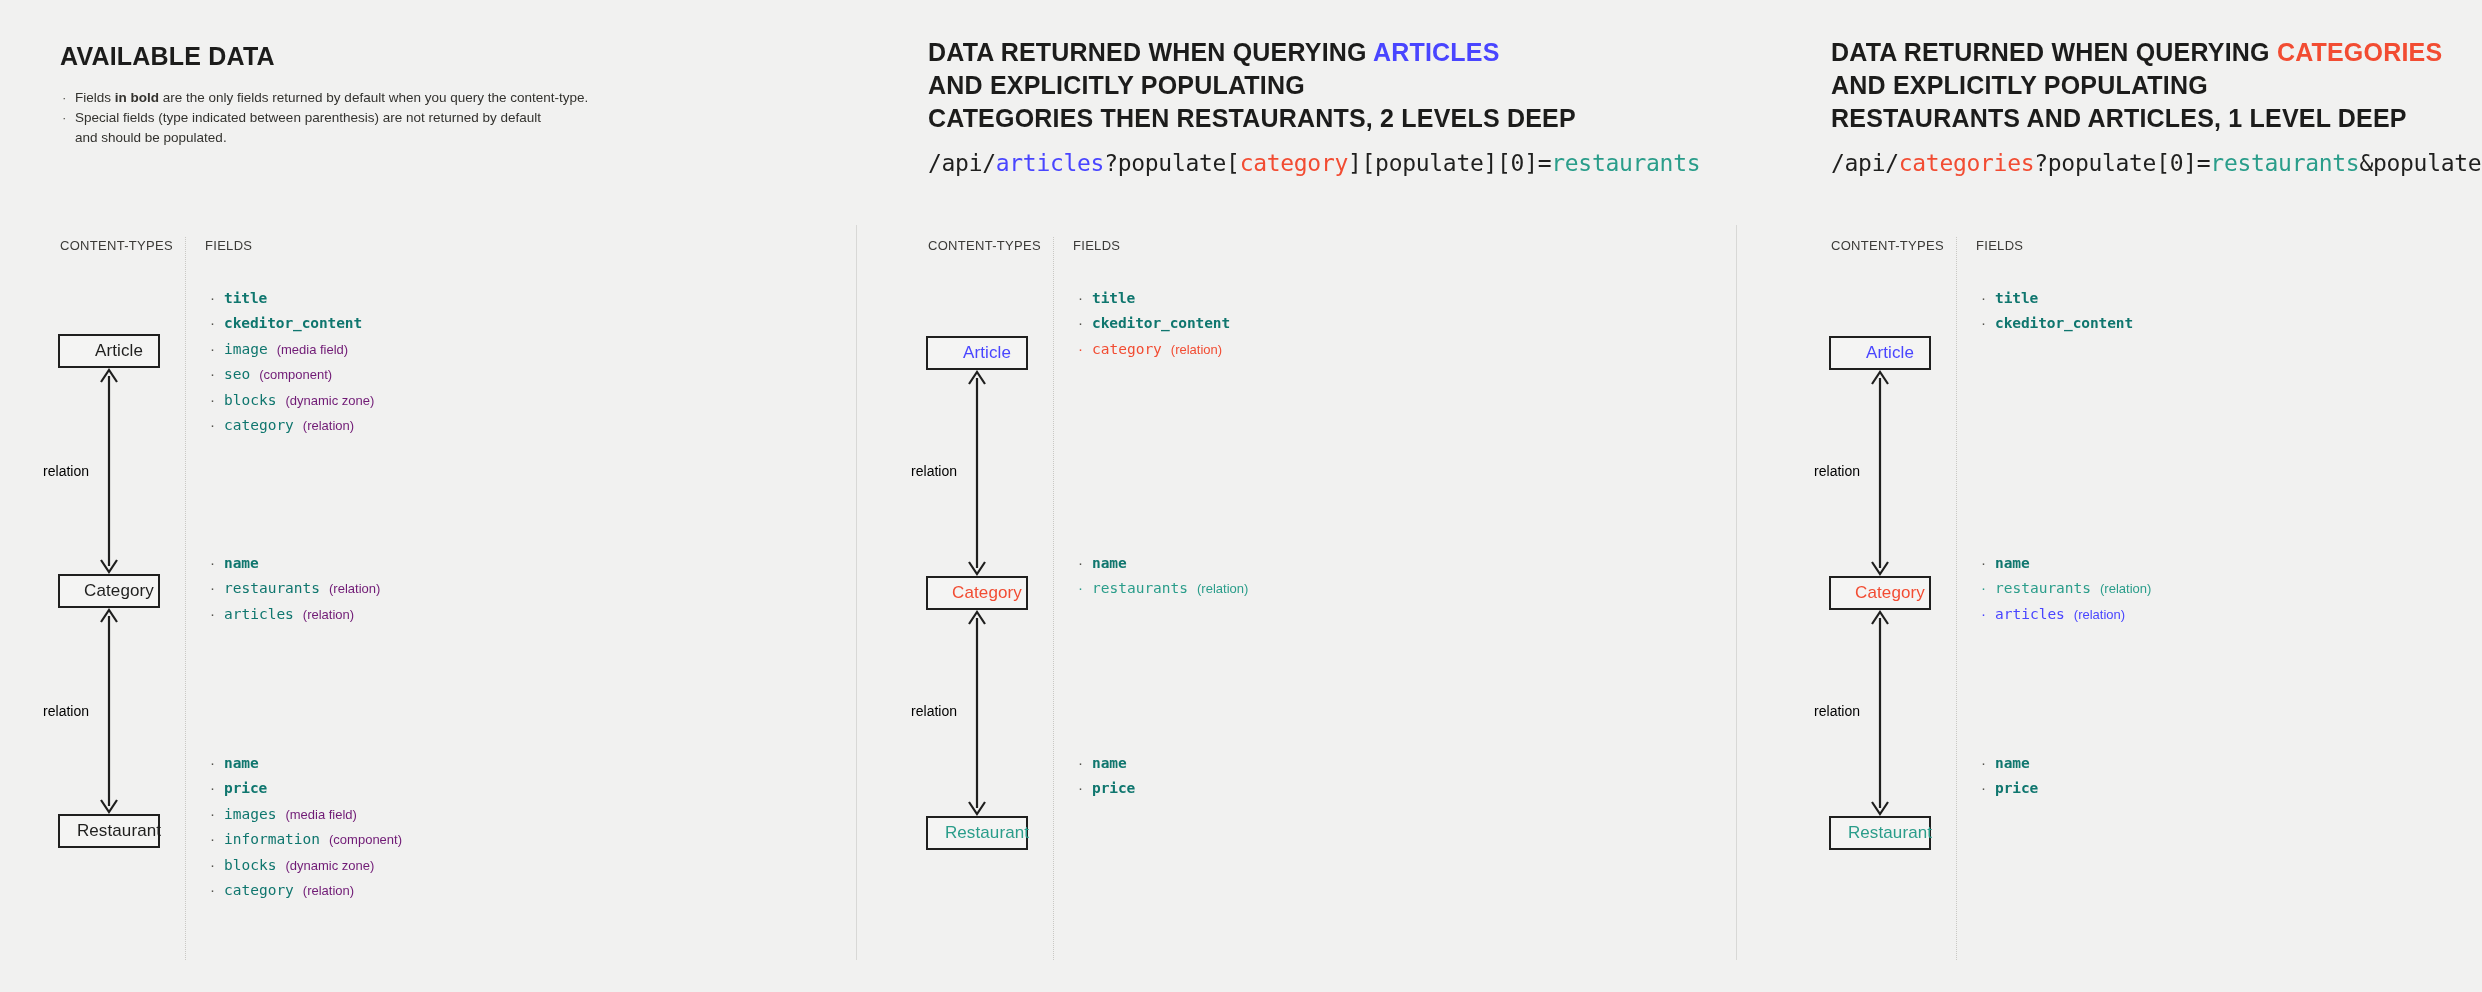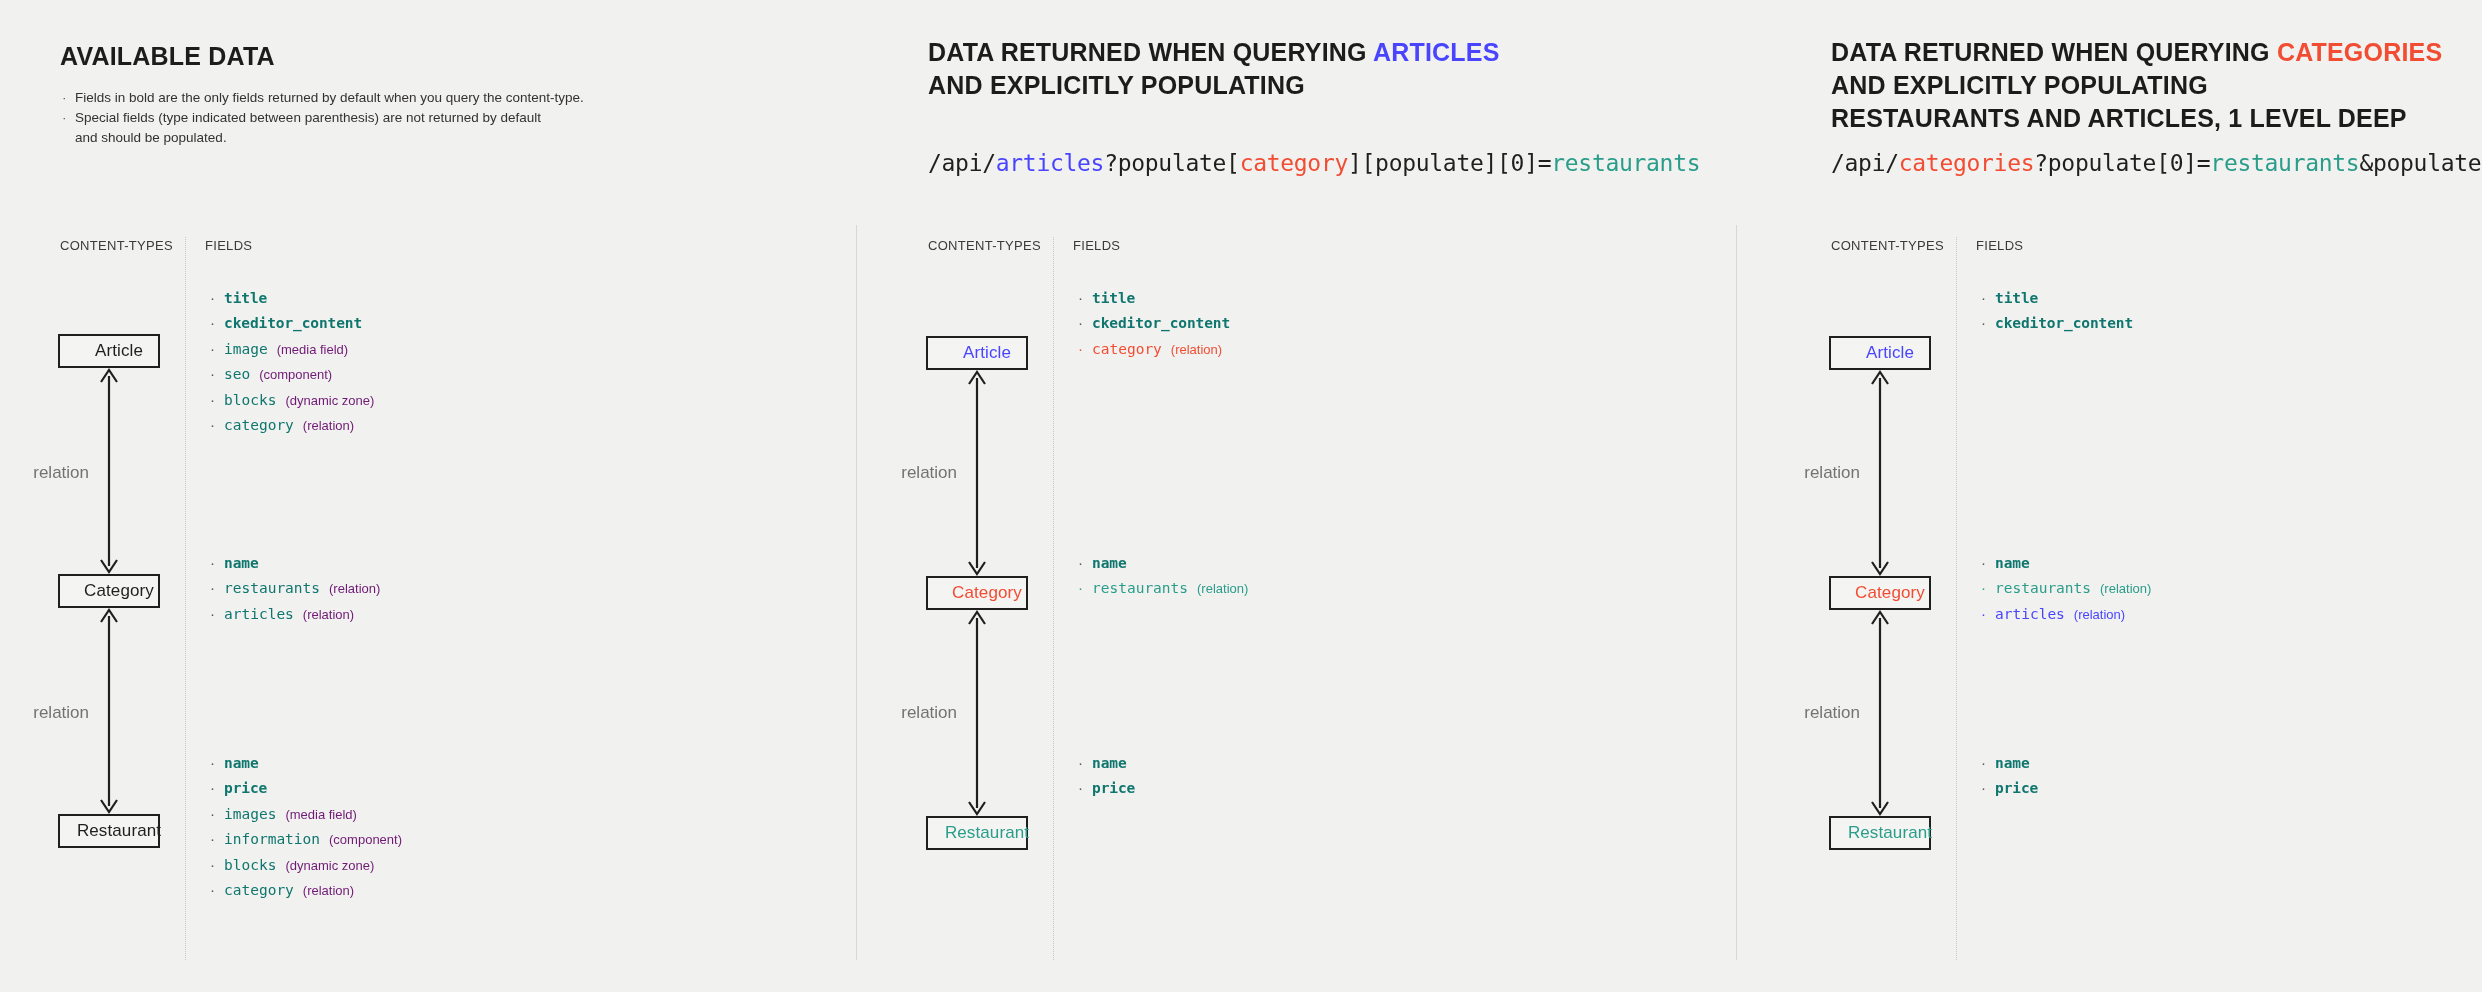--- a/index.html
+++ b/index.html
@@ -40,21 +40,21 @@
   .heading .hl-orange { color: #f24c32; }
 
   .bullets {
     position: absolute;
     font-size: 13.5px;
     line-height: 19px;
     color: #33322e;
   }
   .bullets .row { display: flex; margin-bottom: 1px; }
   .bullets .dot { width: 13px; flex: none; color: #55544f; }
-  .bullets b { font-weight: 400; }
+  .bullets b { font-weight: 700; }
 
   .apipath {
     position: absolute;
     font-family: "DejaVu Sans Mono", "Liberation Mono", monospace;
     font-size: 23px;
     letter-spacing: -0.3px;
     white-space: nowrap;
     color: #1f1f1e;
   }
   .apipath .c-blue   { color: #4945ff; }
@@ -89,22 +89,22 @@
     padding-left: 20px;
   }
   .node.blue   { color: #4945ff; }
   .node.orange { color: #f24c32; }
   .node.teal   { color: #2a9d8a; }
 
   .connector { position: absolute; width: 26px; }
   .connector svg { display: block; overflow: visible; }
   .rel-label {
     position: absolute;
-    font-size: 17px;
-    color: #737373;
+    font-size: 14px;
+    color: #000000;
     white-space: nowrap;
     transform: translateX(-100%);
     padding-right: 7px;
   }
 
   
   .fieldlist { position: absolute; }
   .field-row {
     display: flex;
     align-items: baseline;
@@ -279,20 +279,21 @@
           <span class="fname">category</span>
           <span class="ftype">(relation)</span>
         </div>
       </div>
   </div>
 
   <div class="panel" id="panel-2">
     <div class="heading" style="left:72px; top:36px;">
       <div><span>DATA RETURNED WHEN QUERYING </span><span class="hl-blue">ARTICLES</span></div>
       <div>AND EXPLICITLY POPULATING</div>
+      <div>CATEGORIES THEN RESTAURANTS, 2 LEVELS DEEP</div>
     </div>
 
     <div class="apipath" id="p2api" style="left:72px; top:150px;"><span>/api/</span><span class="c-blue">articles</span><span>?populate[</span><span class="c-orange">category</span><span>][populate][0]=</span><span class="c-teal">restaurants</span></div>
 
     <div class="col-label" style="left:72px; top:238px;">CONTENT-TYPES</div>
     <div class="col-label" style="left:217px; top:238px;">FIELDS</div>
     <div class="dotted-sep" style="left:197px;"></div>
 
     <div class="node blue" style="left:70px; top:336px;">
         <span>Article</span>

